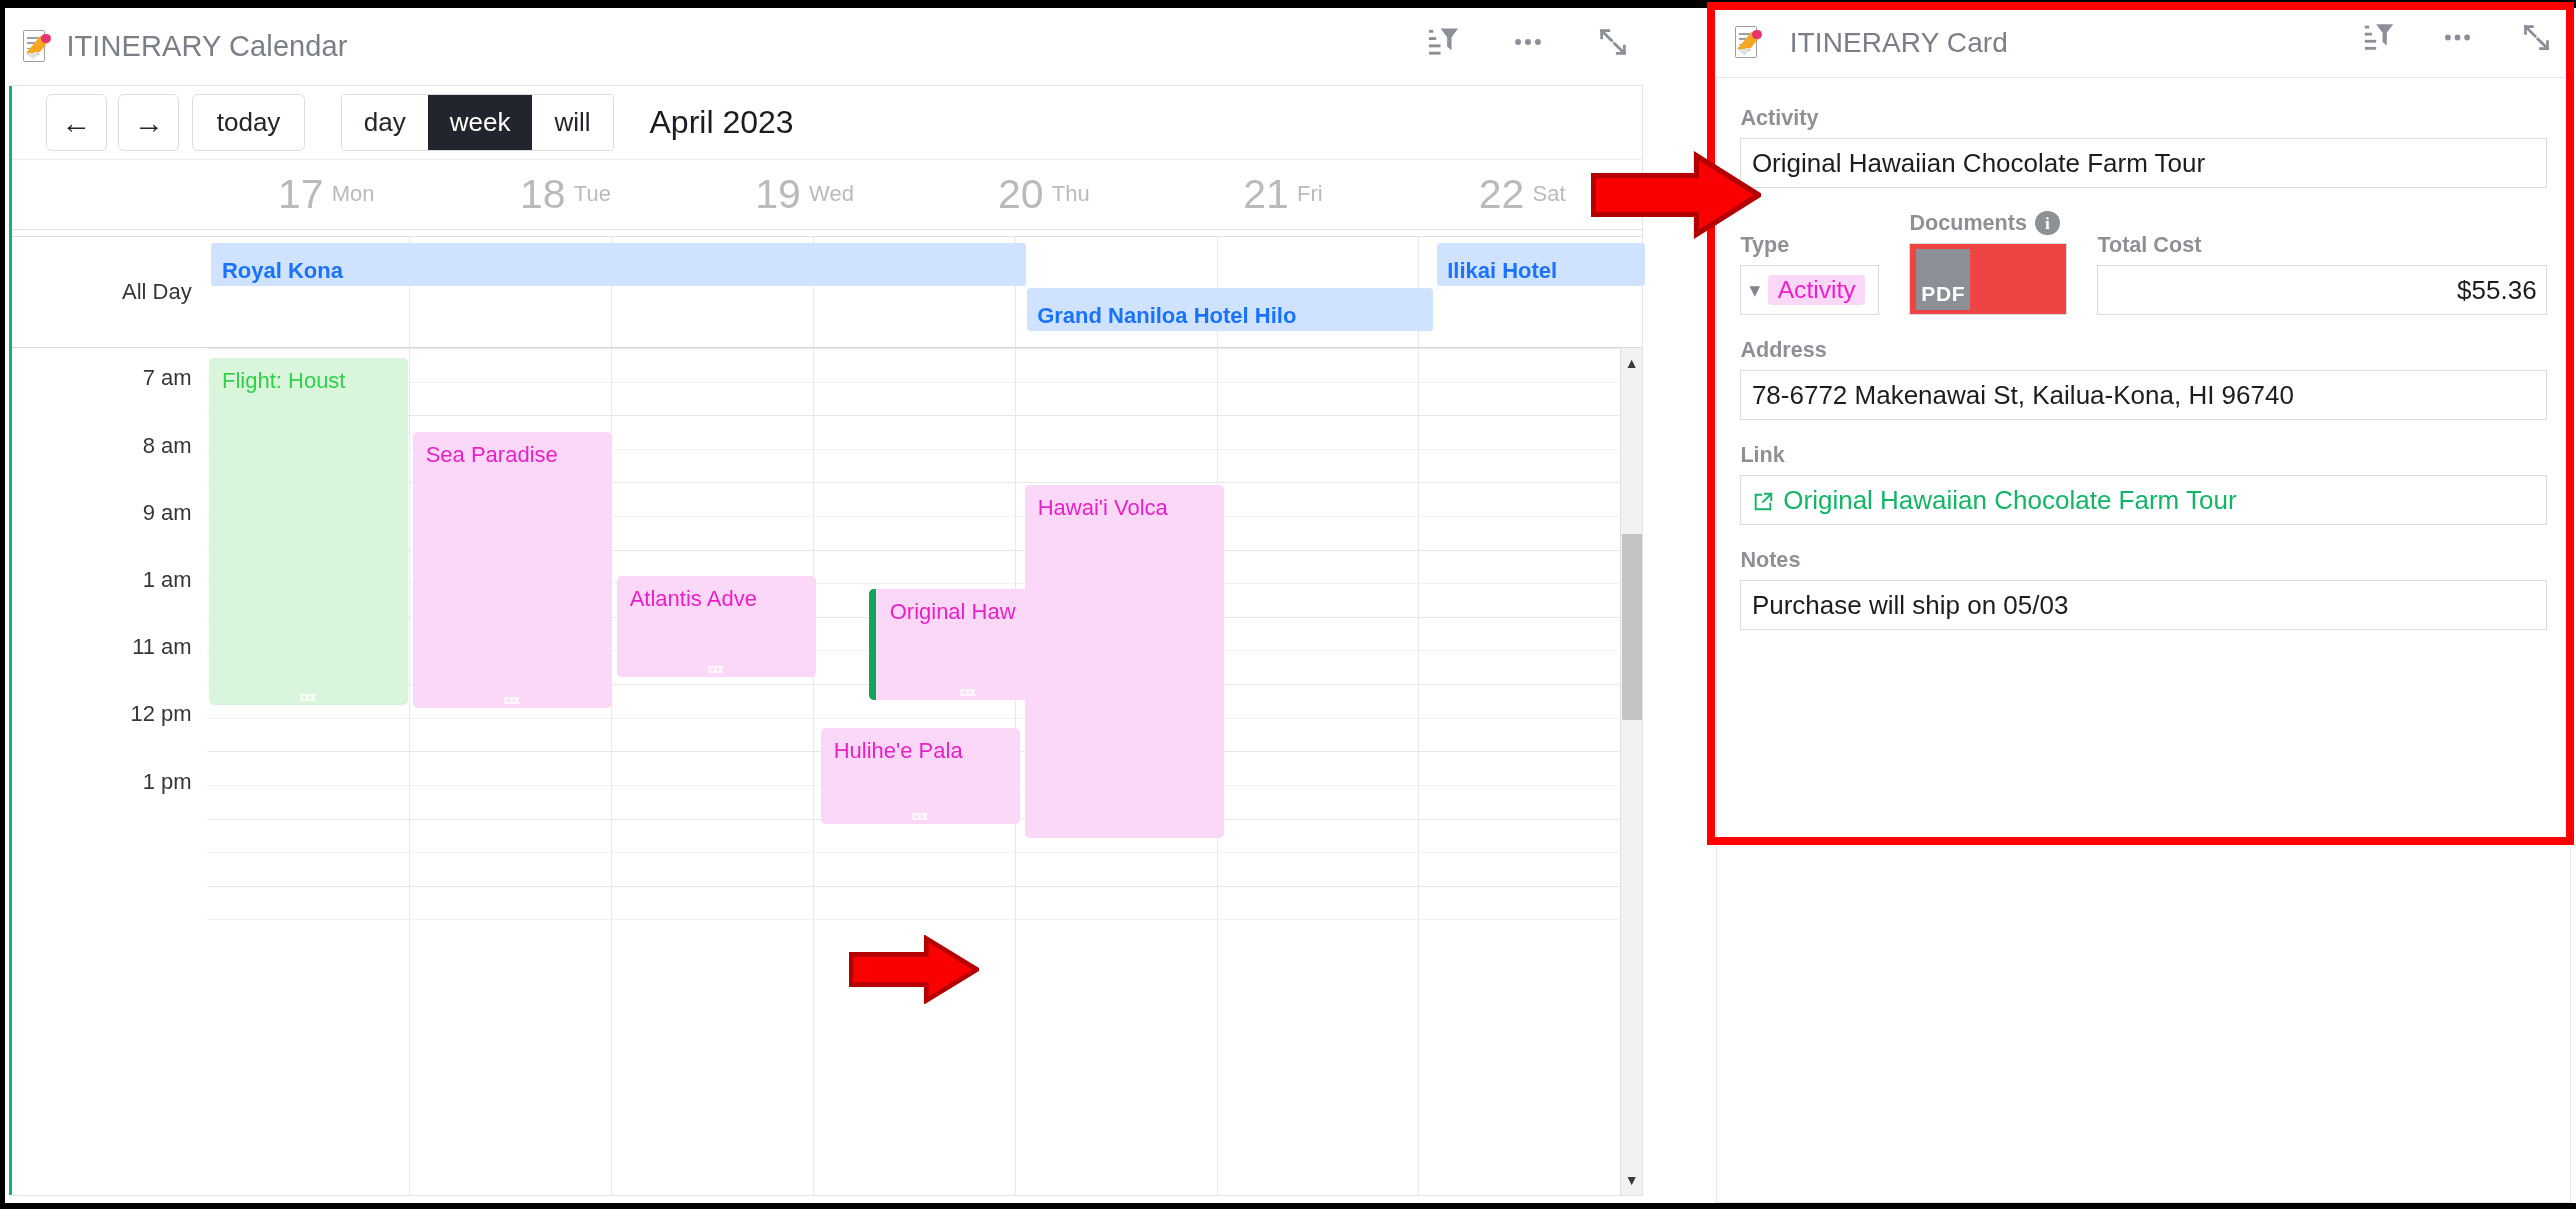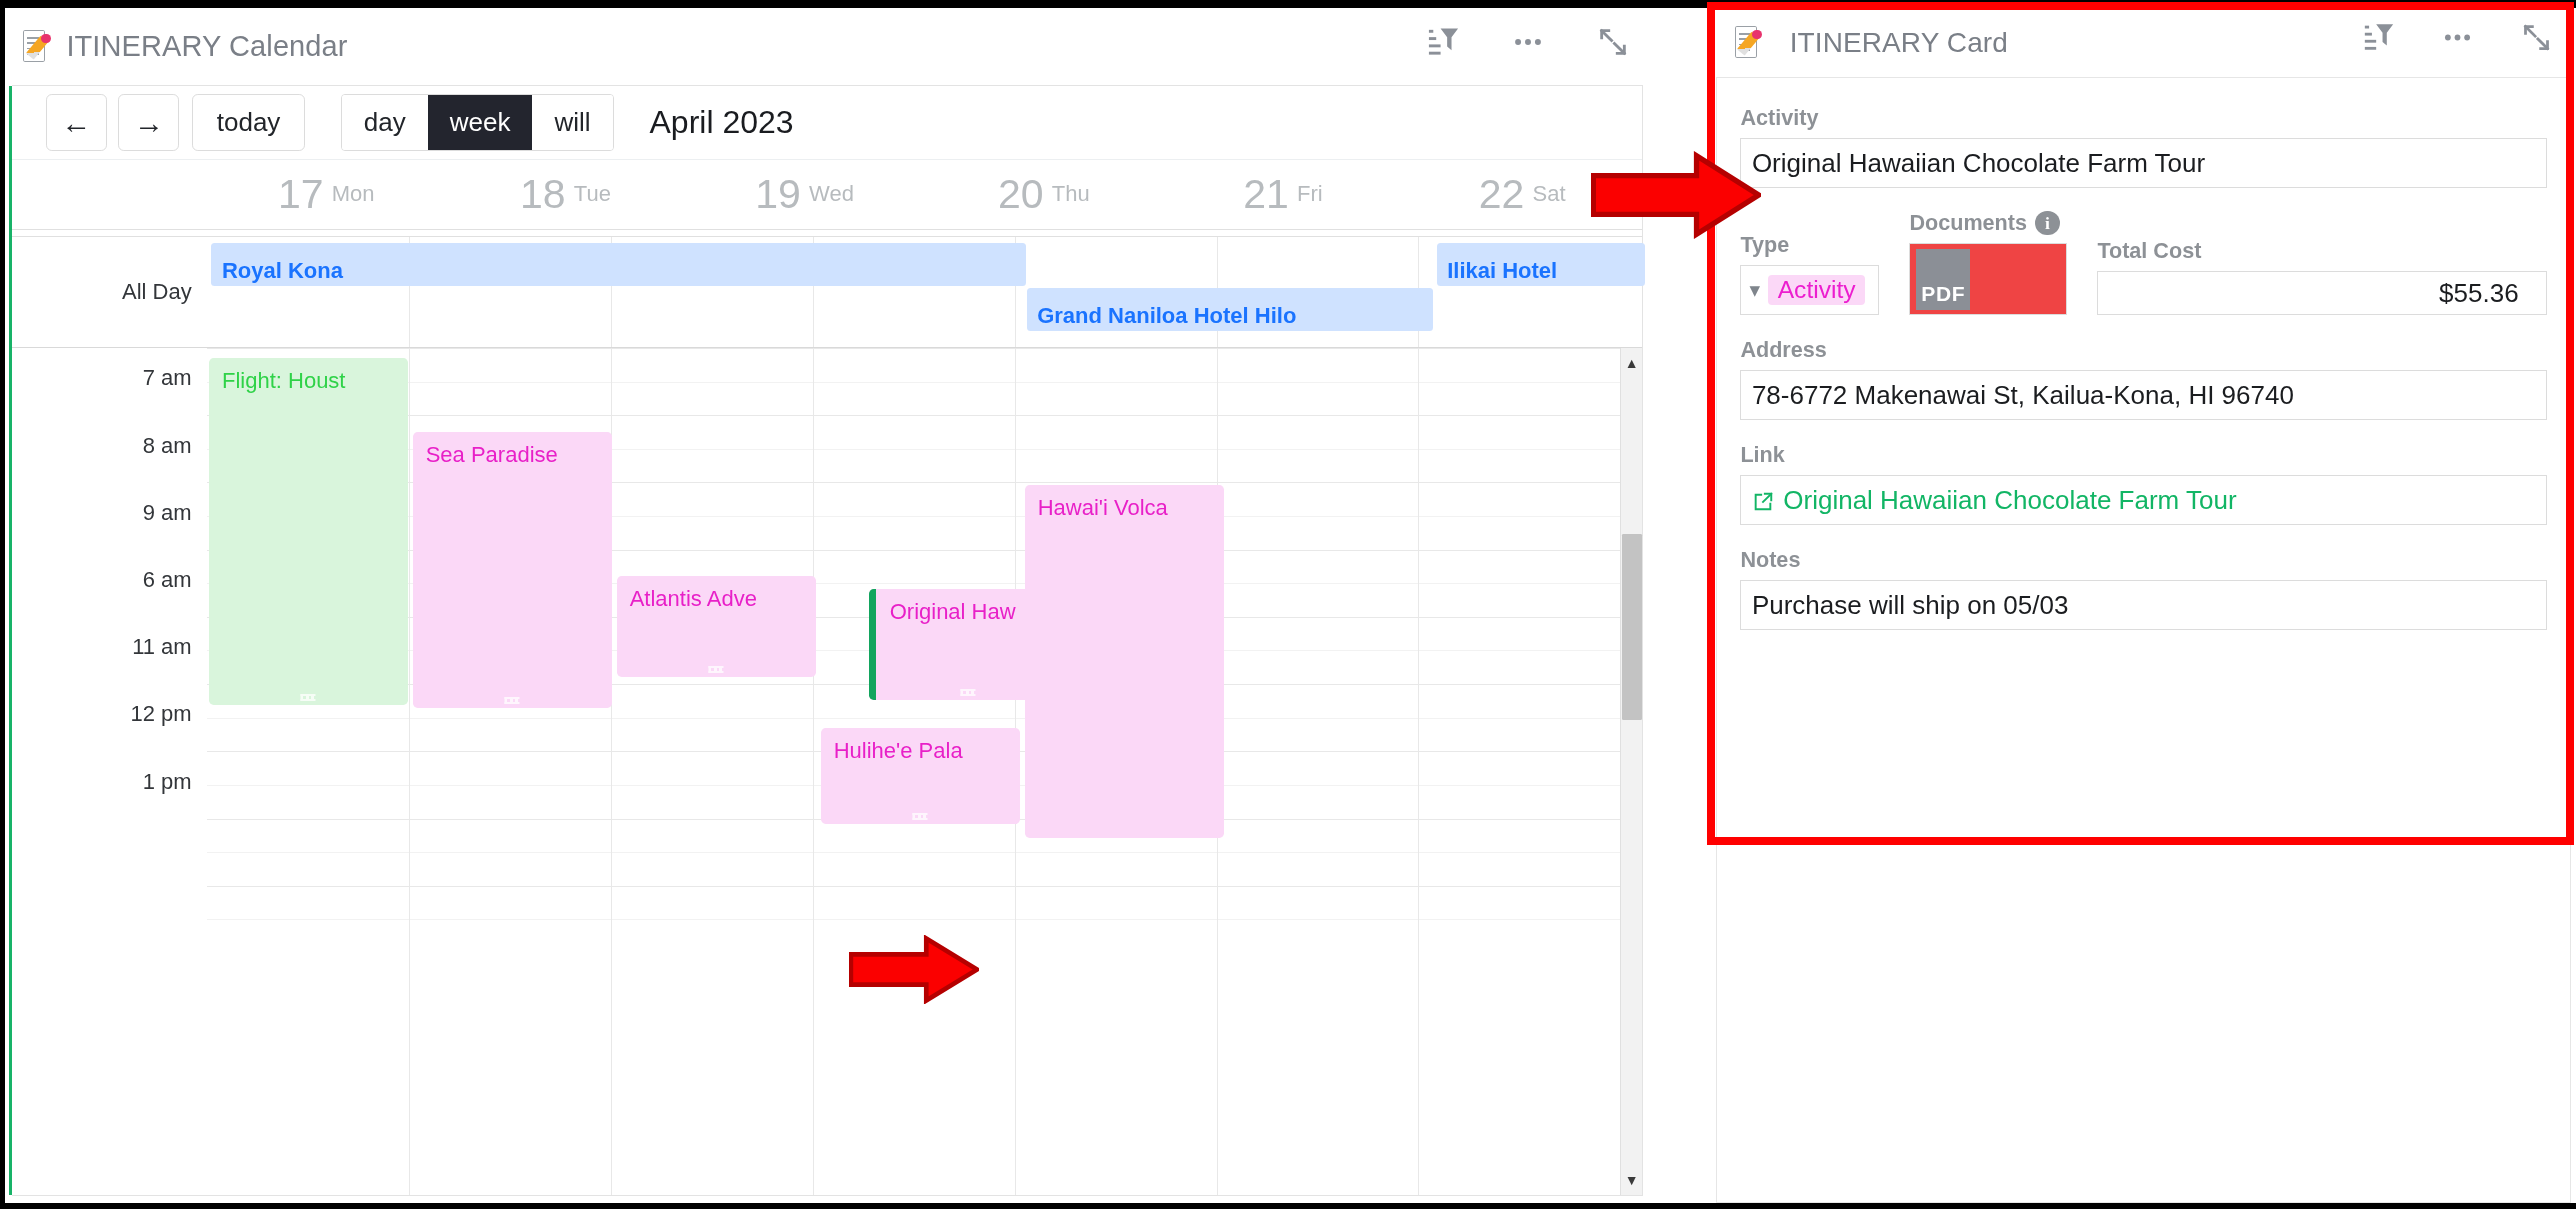--- a/index.html
+++ b/index.html
@@ -114,22 +114,22 @@
   .chev { font-size:21px; color:#7f858c; }
   .pill { background:#fbd8f7; color:#ec1ecf; font-size:24.6px; border-radius:4.1px; padding:1.2px 9.4px; }
 
   .doc-label { display:flex; align-items:center; gap:8.2px; }
   .info-i { width:24.6px; height:24.6px; border-radius:50%; background:#8d9196; color:#fff; font-size:17.5px;
             display:flex; align-items:center; justify-content:center; font-weight:bold; font-family:"Liberation Serif", serif; }
   .doc-box { height:72px; border:0.6px solid #dcdcdc; background:#ef4444; display:flex; align-items:center; padding:4.7px 5.8px; }
   .pdf-thumb { width:54px; height:61px; background:#8b8f96; color:#fff; font-weight:bold; font-size:21px;
                display:flex; align-items:flex-end; justify-content:center; padding-bottom:3.5px; letter-spacing:0.6px; }
 
-  .cost-box { height:44px; border:0.6px solid #dcdcdc; background:#fff; display:flex; align-items:center; justify-content:flex-end;
-              padding:0 27px; font-size:26px; color:#1b1d20; }
+  .cost-box { height:50px; border:0.6px solid #dcdcdc; background:#fff; display:flex; align-items:center; justify-content:flex-end;
+              padding:0 9px; font-size:26px; color:#1b1d20; }
 
   .link-box { width:100%; height:50px; border:0.6px solid #dcdcdc; background:#fff; display:flex; align-items:center;
               padding:0 10.5px; gap:9.4px; font-size:26px; color:#12b565; overflow:hidden; white-space:nowrap; cursor:pointer; }
   .ext-ico { width:22px; height:22px; flex:none; }
 
   
   .red-box { position:absolute; left:1707px; top:2.3px; width:867px; height:843px; border:8.2px solid #ff0000; pointer-events:none; }
   .arrow-big { position:absolute; left:1591px; top:151px; width:170px; height:88px; pointer-events:none; }
   .arrow-small { position:absolute; left:849px; top:935px; width:130px; height:69px; pointer-events:none; }
 </style>
@@ -246,21 +246,21 @@
         <div class="ev-allday" style="left:820px; top:51px; width:406px; height:43px;">Grand Naniloa Hotel Hilo</div>
       </div>
     </div>
 
     <div class="tgwrap">
       <div class="tgrid">
         <div class="timegut">
           <span class="tlabel" style="top:30px">7 am</span>
           <span class="tlabel" style="top:98px">8 am</span>
           <span class="tlabel" style="top:165px">9 am</span>
-          <span class="tlabel" style="top:232px">6 am</span>
+          <span class="tlabel" style="top:232px">1 am</span>
           <span class="tlabel" style="top:299px">11 am</span>
           <span class="tlabel" style="top:366px">12 pm</span>
           <span class="tlabel" style="top:434px">1 pm</span>
         </div>
         <div class="tgcols" id="tgcols">
               <div class="hline half" style="top: 571px;"></div>
               <div class="hline" style="top: 538px;"></div>
               <div class="hline half" style="top: 504px;"></div>
               <div class="hline" style="top: 471px;"></div>
               <div class="hline half" style="top: 437px;"></div>

